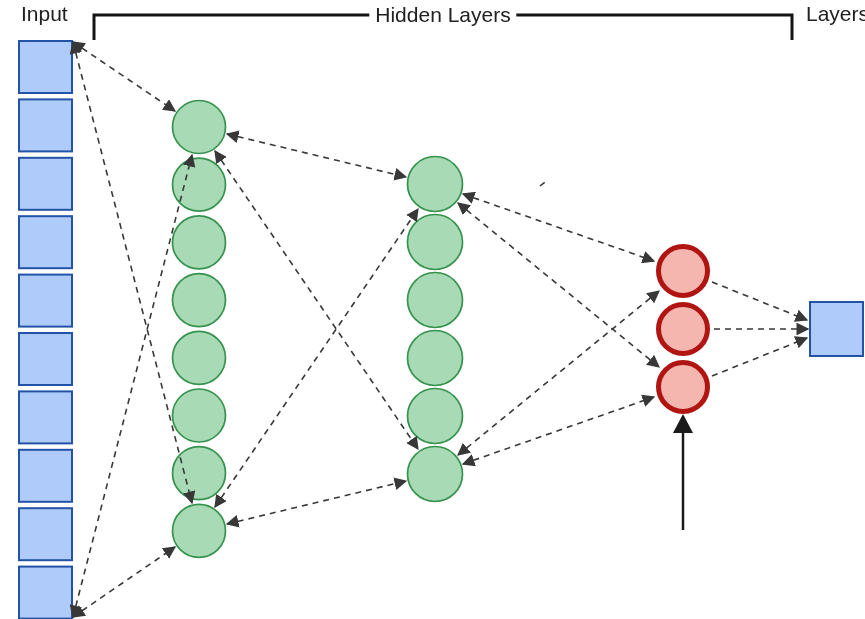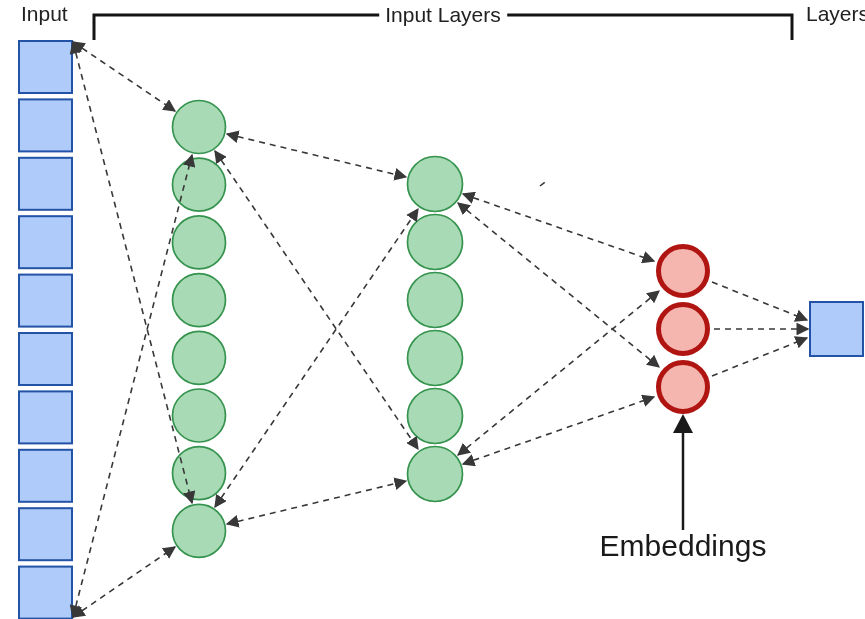--- a/index.html
+++ b/index.html
@@ -66,16 +66,15 @@
       <line x1="444" y1="455" x2="645" y2="291" stroke="#383838" stroke-width="1.6" stroke-dasharray="6 5" marker-end="url(#arw)" marker-start="url(#arw)"></line>
       <line x1="449" y1="464" x2="640" y2="397" stroke="#383838" stroke-width="1.6" stroke-dasharray="6 5" marker-end="url(#arw)" marker-start="url(#arw)"></line>
       <line x1="698" y1="282" x2="793" y2="320" stroke="#383838" stroke-width="1.6" stroke-dasharray="6 5" marker-end="url(#arw)"></line>
       <line x1="700" y1="329" x2="794" y2="329" stroke="#383838" stroke-width="1.6" stroke-dasharray="6 5" marker-end="url(#arw)"></line>
       <line x1="698" y1="376" x2="793" y2="338" stroke="#383838" stroke-width="1.6" stroke-dasharray="6 5" marker-end="url(#arw)"></line>
       <line x1="526" y1="186" x2="531" y2="182" stroke="#383838" stroke-width="1.6" stroke-dasharray="6 5"></line>
       <line x1="669" y1="530" x2="669" y2="433" stroke="#1a1a1a" stroke-width="2.5"></line>
       <path d="M669 414 L659 433 L679 433 z" fill="#1a1a1a"></path>
     </svg>
   <div class="lbl lbl-input">Input</div>
-  <div class="lbl lbl-hidden">Input Layers</div>
+  <div class="lbl lbl-hidden">Hidden Layers</div>
   <div class="lbl lbl-output">Layers</div>
-  <div class="lbl lbl-embeddings">Embeddings</div>
 </div>
 
 </body></html>

